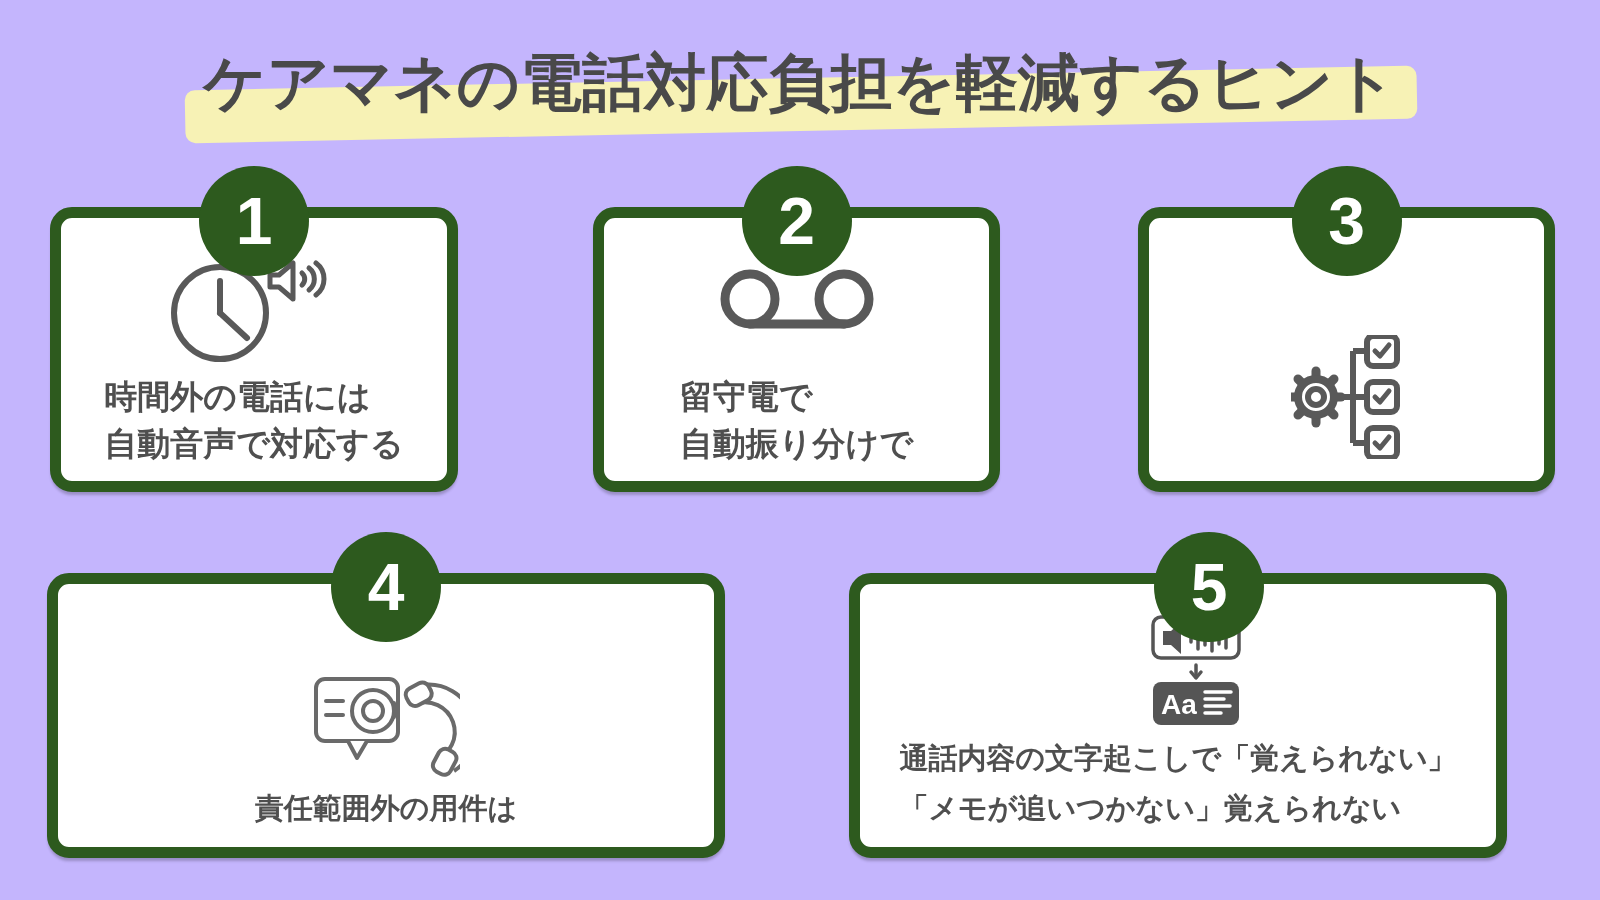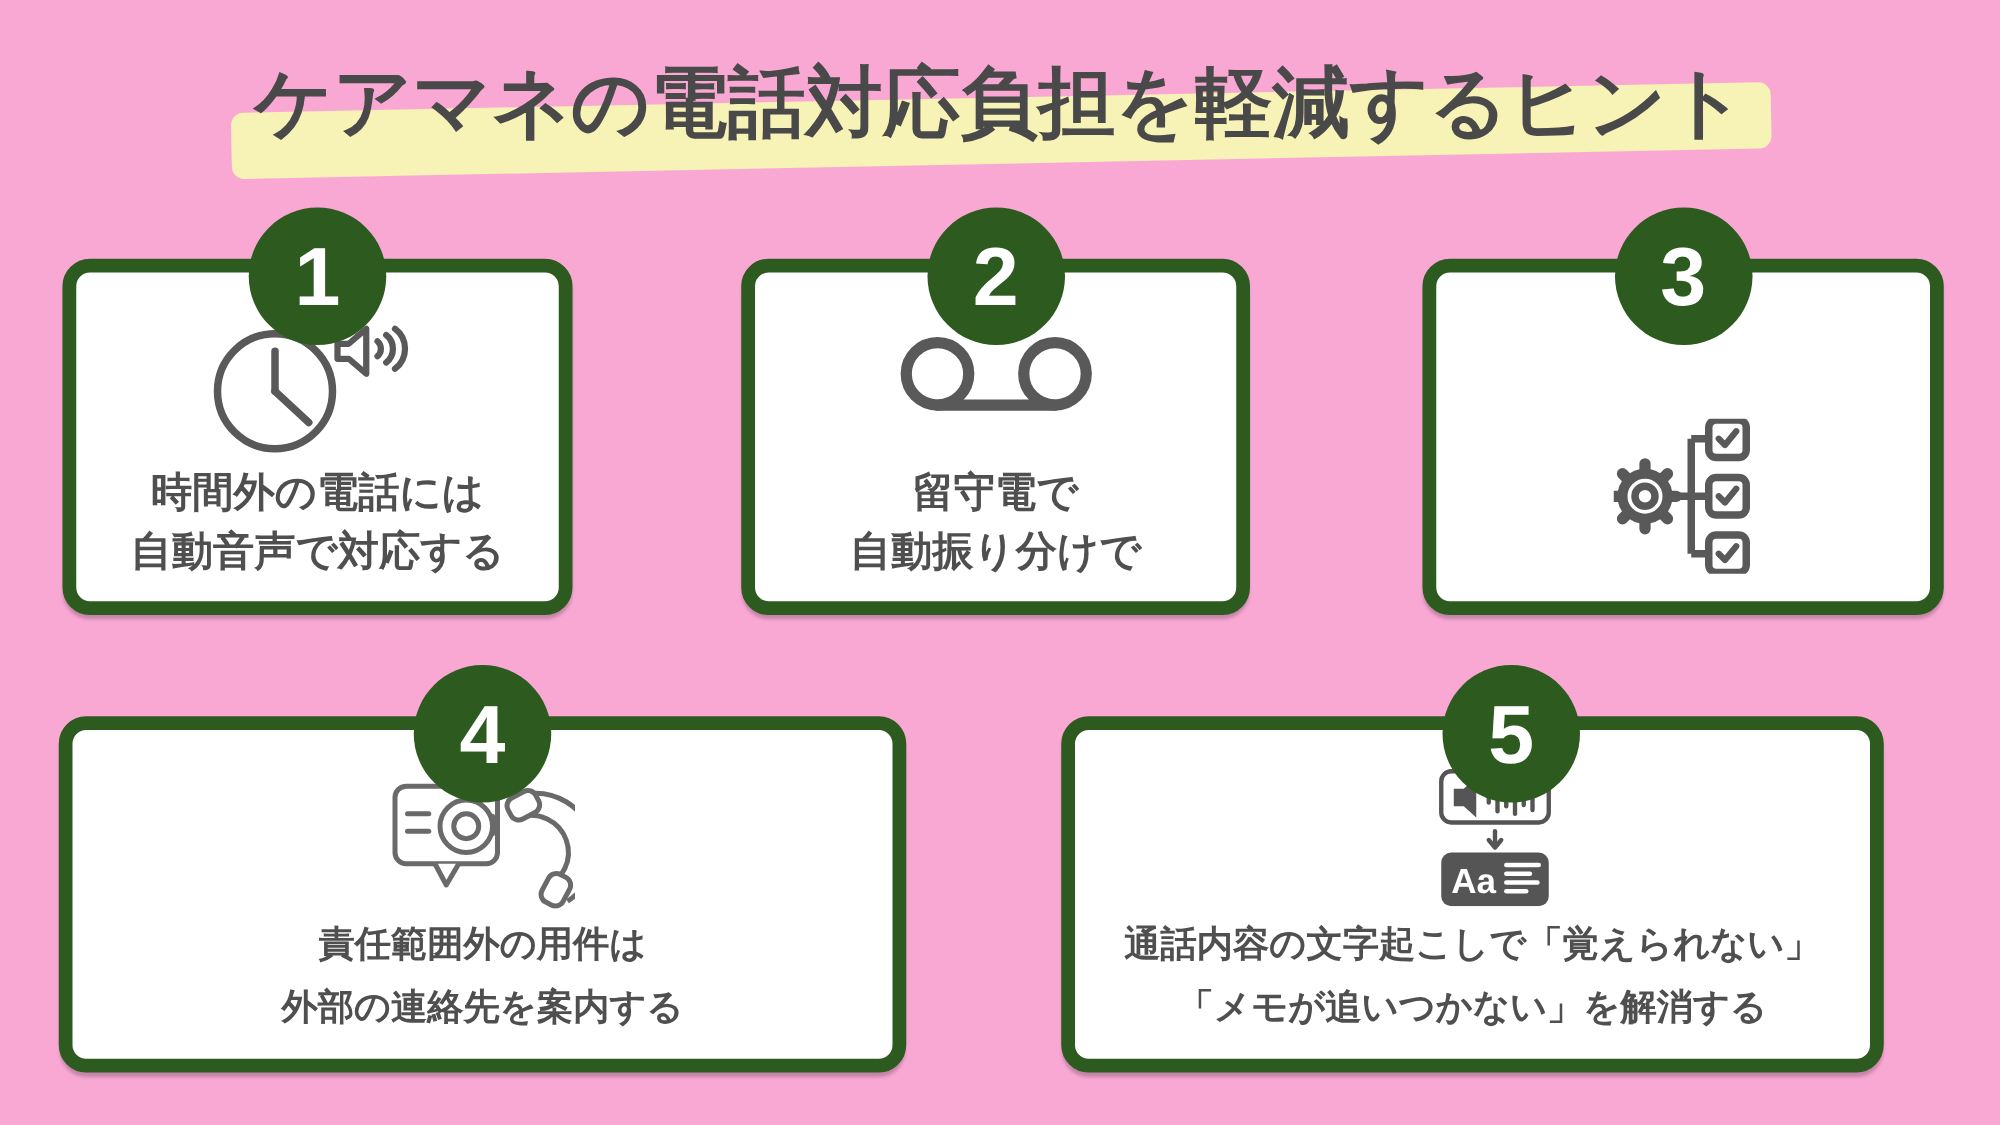--- a/index.html
+++ b/index.html
@@ -1,17 +1,17 @@
 <!DOCTYPE html>
 <html><head>
 <meta charset="utf-8">
 <style>
   html,body{margin:0;padding:0;background:#ffffff;}
   .canvas{
-    position:relative;width:1600px;height:900px;background:#f9a8d4;overflow:hidden;
+    position:relative;width:1600px;height:900px;background:#c4b5fd;overflow:hidden;
     font-family:"Liberation Sans","DejaVu Sans",sans-serif;
   }
   
   .title-wrap{position:absolute;top:46px;left:50%;transform:translateX(-50%);z-index:2;}
   .title-text{
     position:relative;z-index:1;white-space:nowrap;
     font-size:62px;font-weight:900;color:#494949;letter-spacing:0px;line-height:1.2;
   }
   .title-hl{
     position:absolute;z-index:0;left:-18px;right:-20px;top:32px;height:53px;
@@ -27,21 +27,21 @@
     align-items:center;justify-content:flex-end;box-sizing:border-box;padding-bottom:14px;
   }
   .badge{
     position:absolute;top:-52px;left:50%;transform:translateX(-50%);
     width:110px;height:110px;border-radius:50%;background:#2d5a1e;color:#ffffff;
     display:flex;align-items:center;justify-content:center;
     font-size:66px;font-weight:700;line-height:1;z-index:3;
   }
   .badge.off{left:calc(50% + 31px);}
   .card-label{
-    text-align:center;font-weight:700;color:#4f4f4f;font-family:Liberation Mono, monospace;
+    text-align:left;font-weight:700;color:#4f4f4f;
   }
   .row1 .card-label{font-size:33px;line-height:47px;}
   .row2 .card-label{font-size:29px;line-height:50px;}
   .icon-box{display:flex;align-items:center;justify-content:center;text-align:right;}
   #card1 .icon-box{margin-bottom:8px;}
   #card2 .icon-box{margin-bottom:40px;}
   #card3 .icon-box{margin-bottom:8px;}
   #card4 .icon-box{margin-bottom:6px;}
   #card5 .icon-box{margin-bottom:8px;transform:translateX(19px);}
   
@@ -162,21 +162,20 @@
           <path d="M110 20 a47 47 0 0 1 32 86" stroke="#6a6a6a" stroke-width="4"></path>
           <path d="M103 39 a29 29 0 0 1 20 56" stroke="#6a6a6a" stroke-width="4"></path>
           <g stroke="#6a6a6a" stroke-width="4" fill="#fff">
             <rect x="94" y="20" width="25" height="19" rx="7" transform="rotate(-28 106 29)"></rect>
             <rect x="120" y="88" width="25" height="19" rx="7" transform="rotate(-62 132 97)"></rect>
           </g>
         </svg>
       </div>
       <div class="card-label">
         <div>責任範囲外の用件は</div>
-        <div>外部の連絡先を案内する</div>
       </div>
     </div>
   </div>
 
   <div class="card row2" id="card5">
     <div class="badge off">5</div>
     <div class="card-inner">
       <div class="icon-box">
         <svg width="92" height="110" viewBox="0 0 92 110" fill="none">
 
@@ -201,18 +200,18 @@
           <g stroke="#ffffff" stroke-width="3.5" stroke-linecap="round">
             <path d="M54 77 H80"></path>
               <path d="M54 84 H73"></path>
               <path d="M54 91 H79"></path>
               <path d="M54 98 H70"></path>
           </g>
         </svg>
       </div>
       <div class="card-label">
         <div>通話内容の文字起こしで「覚えられない」</div>
-        <div>「メモが追いつかない」を解消する</div>
+        <div>「メモが追いつかない」覚えられない</div>
       </div>
     </div>
   </div>
 
 </div>
 
 </body></html>

